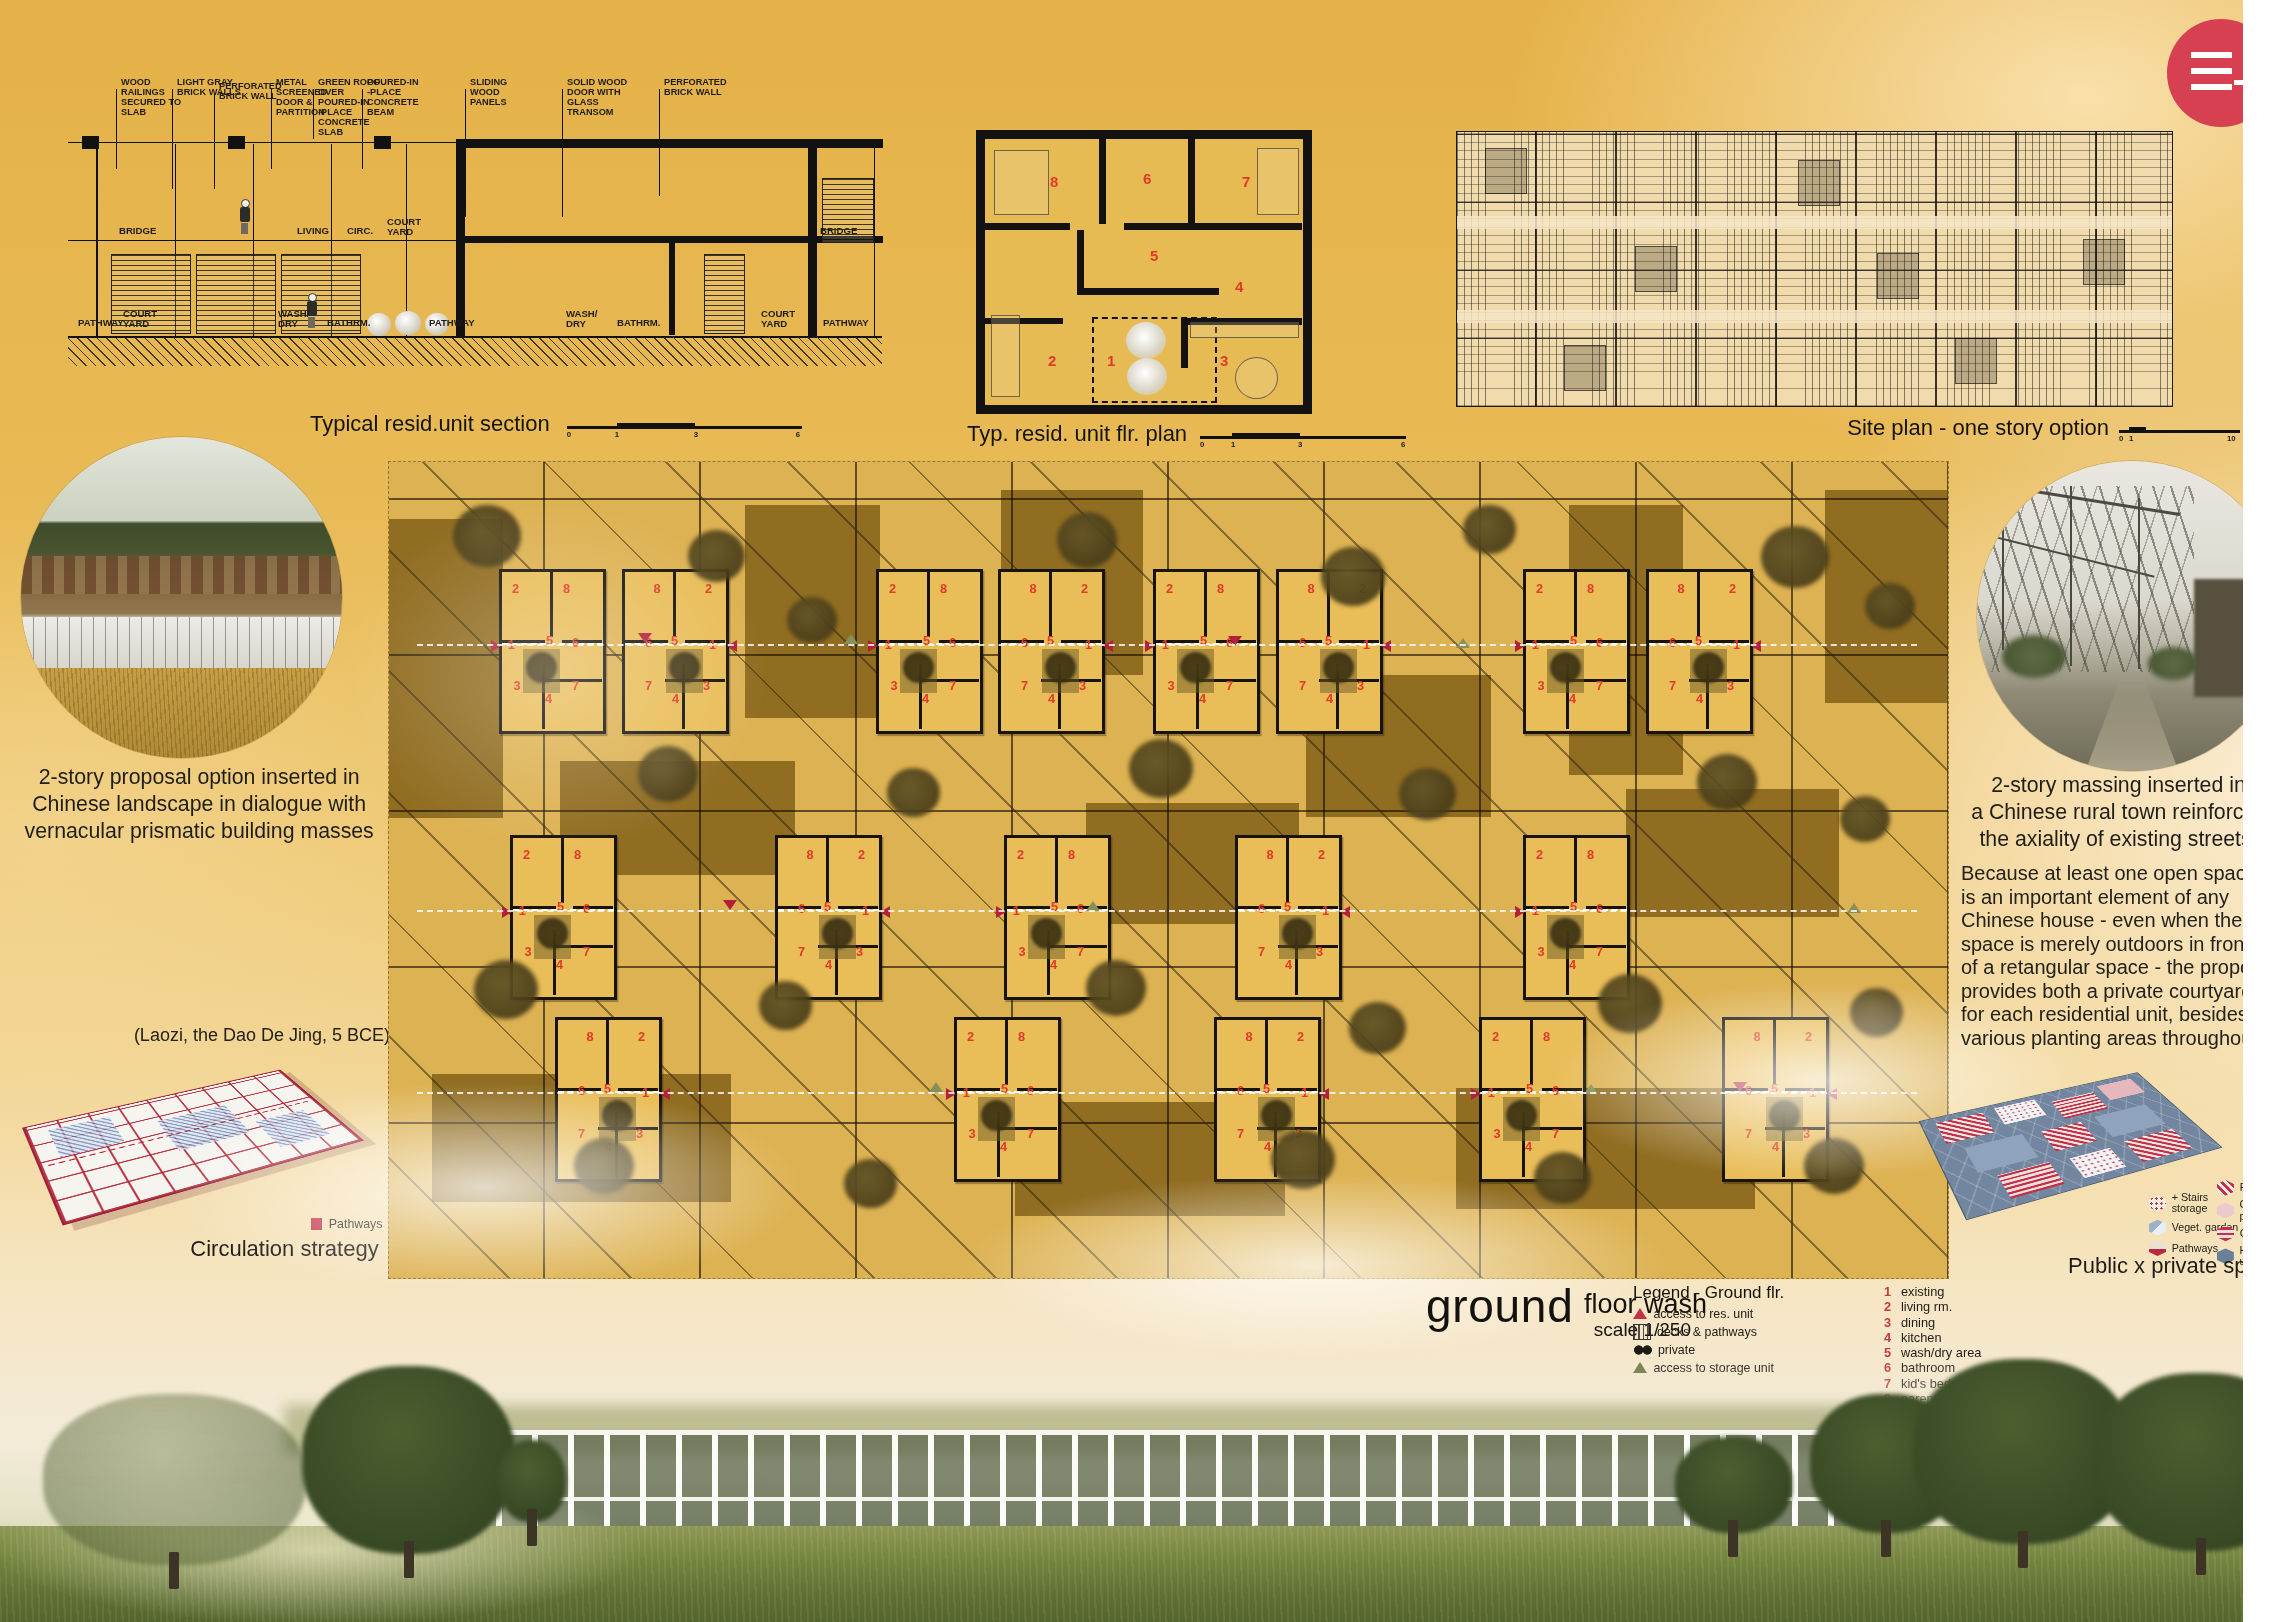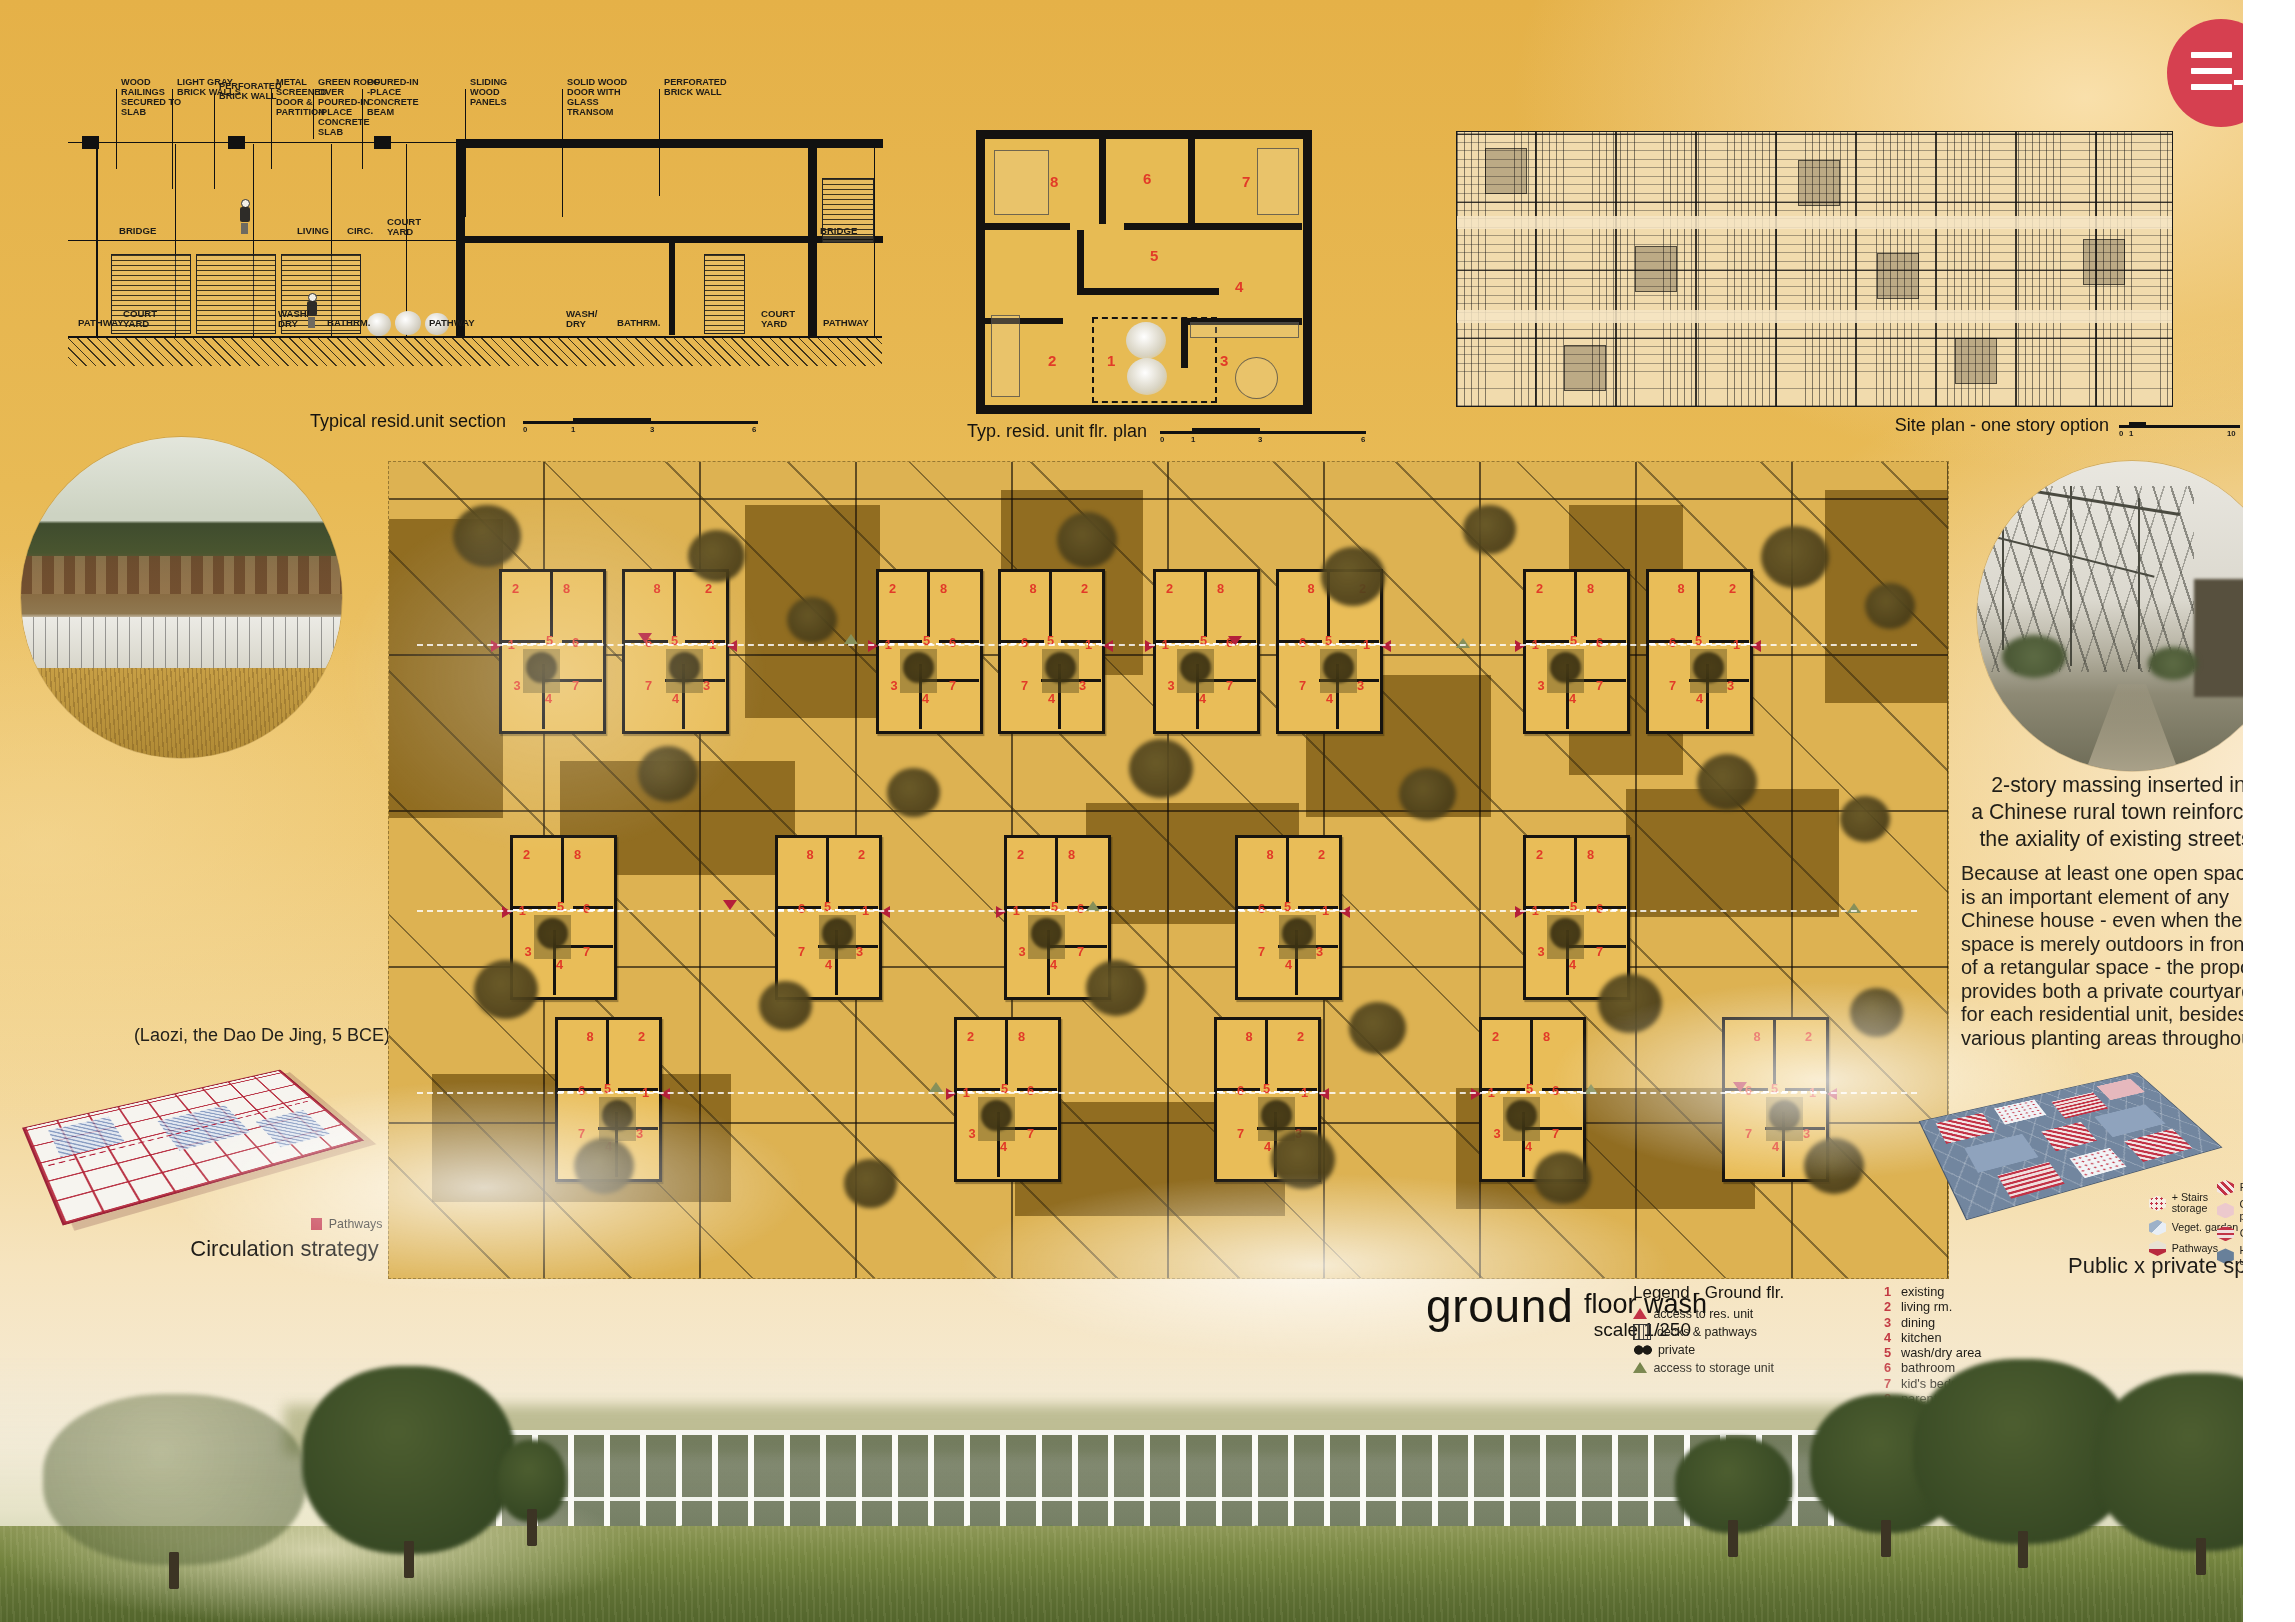--- a/index.html
+++ b/index.html
@@ -25,21 +25,21 @@
   .louver{position:absolute;border:0.7px solid #222;background:repeating-linear-gradient(180deg,rgba(20,20,15,.8) 0 1.4px,rgba(240,220,170,.2) 1.4px 5px);}
   .roomlbl{position:absolute;font-size:9.6px;font-weight:bold;line-height:10px;}
   .hatch{position:absolute;left:0;top:265px;width:814px;height:28.4px;border-top:2.1px solid #111;
      background:repeating-linear-gradient(45deg,transparent 0 5.7px,rgba(45,38,22,.9) 5.7px 6.8px);}
   .bush{position:absolute;border-radius:50%;background:radial-gradient(circle at 40% 35%,#ffffff,#cfcabc 70%,rgba(200,195,180,0));filter:blur(0.7px);}
   .figure{position:absolute;}
   .figure .head{position:absolute;left:4.3px;top:0;width:7.1px;height:7.1px;border-radius:50%;background:#f2efe6;border:0.7px solid #333;}
   .figure .body{position:absolute;left:2.8px;top:7.8px;width:10px;height:15.6px;background:#2e2c28;border-radius:2.1px;}
   .figure .legs{position:absolute;left:4.3px;top:23.5px;width:7.1px;height:11.4px;background:#6e6a60;}
   .cap-row{position:absolute;display:flex;align-items:flex-end;gap:17px;}
-  .cap-text{font-size:18px;color:#15130f;}
+  .cap-text{font-size:22px;color:#15130f;}
   .sbar{position:relative;height:15.6px;}
   .sbar .line{position:absolute;top:4.3px;height:2.8px;background:#111;width:100%;}
   .sbar .thick{position:absolute;top:1.4px;height:5.7px;background:#111;}
   .sbar .tick{position:absolute;top:8.5px;font-size:7.8px;font-weight:bold;}
   
   #unitplan{left:976px;top:130px;width:336px;height:284px;border:9.2px solid #141210;background:#e7bb54;box-sizing:border-box;}
   .uw{position:absolute;background:#141210;}
   .redno{position:absolute;color:#e23a28;font-size:15px;font-weight:bold;}
   .furn{position:absolute;border:1.1px solid rgba(70,70,70,.75);background:rgba(240,220,170,.25);}
   .ucourt{position:absolute;border:2.1px dashed #141210;}
@@ -340,20 +340,23 @@
     <div class="p-h"></div>
       <div class="p-v"></div>
   </div>
 
   <div id="photoL" class="abs photo">
     <div class="sky"></div>
       <div class="roofs"></div>
       <div class="gh"></div>
       <div class="field"></div>
   </div>
+  <div class="abs coltitle pre" style="left:14.2px;top:764px;width:370px">2-story proposal option inserted in
+Chinese landscape in dialogue with
+vernacular prismatic building masses</div>
   <div class="abs attr pre" style="left:34px;top:1025px;width:356px">(Laozi, the Dao De Jing, 5 BCE)</div>
 
   <div id="circaxon" class="abs">
     <div class="slab">
       <div class="bpatch" style="left:21.3px;top:14.2px;width:64px;height:50px"></div>
       <div class="bpatch" style="left:128px;top:43px;width:78px;height:57px"></div>
       <div class="bpatch" style="left:220px;top:85px;width:57px;height:50px"></div>
       <div style="position:absolute;left:7.1px;top:71px;width:284px;border-top:2.8px dashed #b41f3a"></div>
     </div>
   </div>

